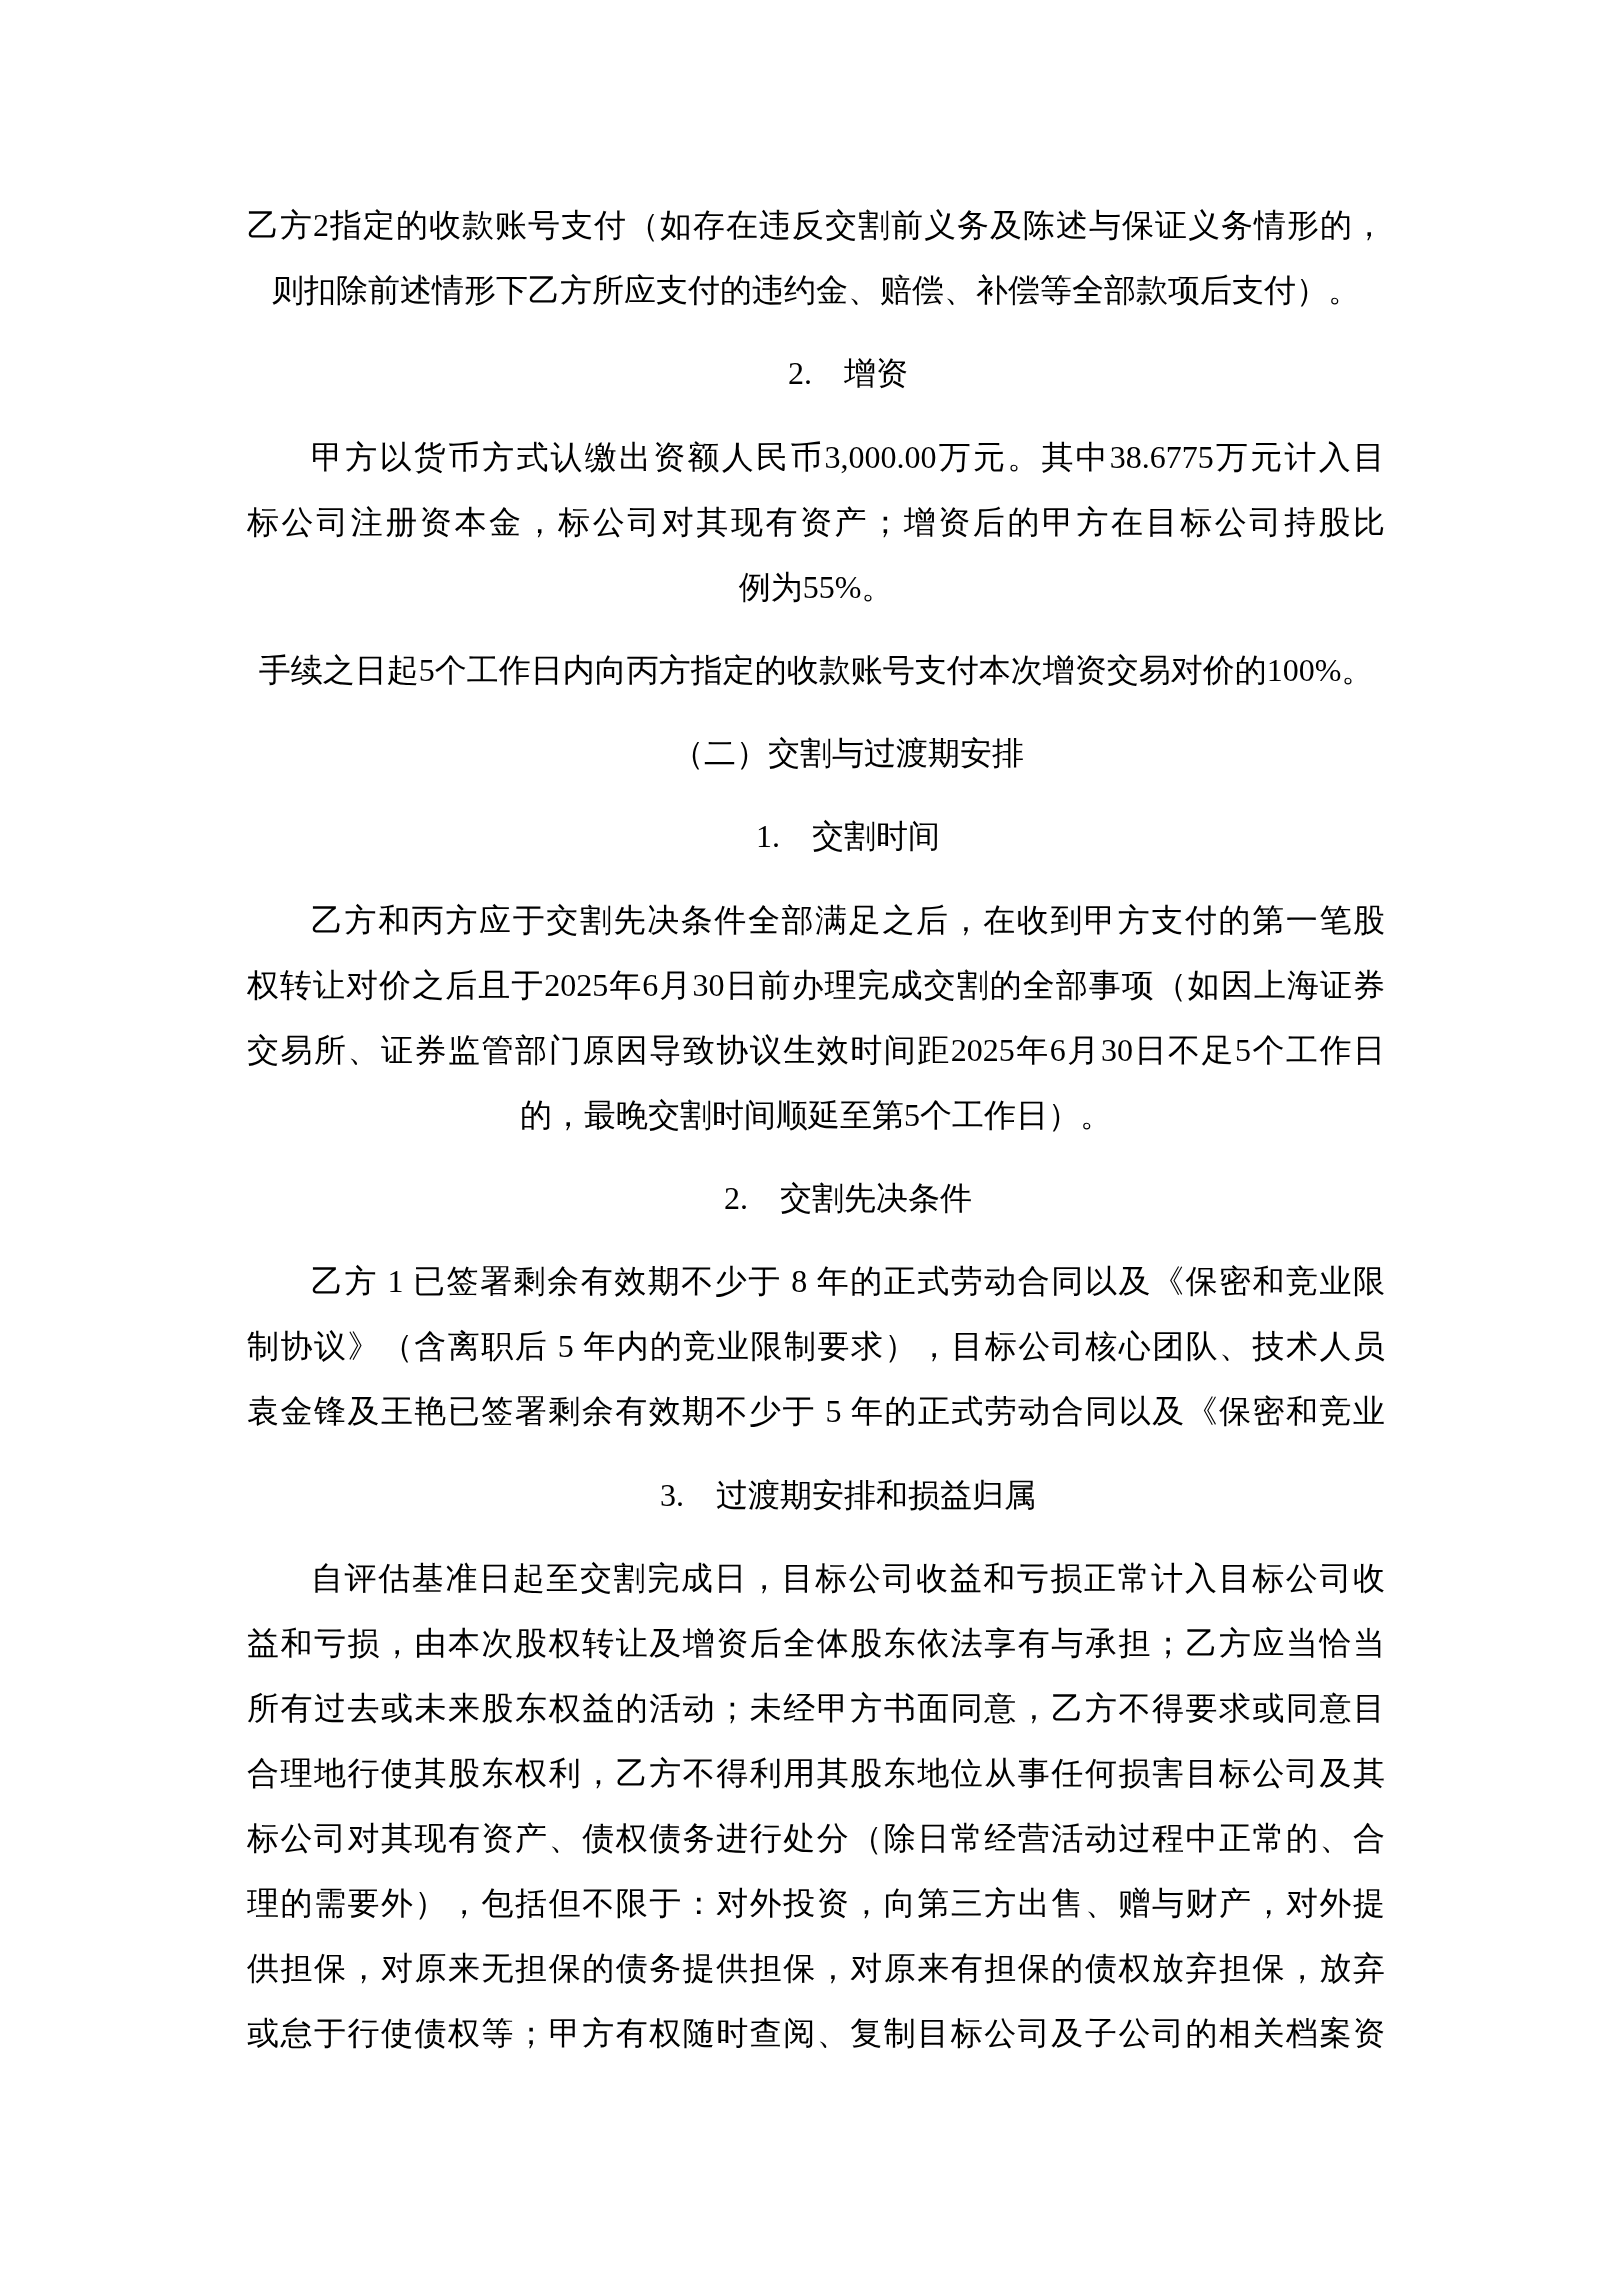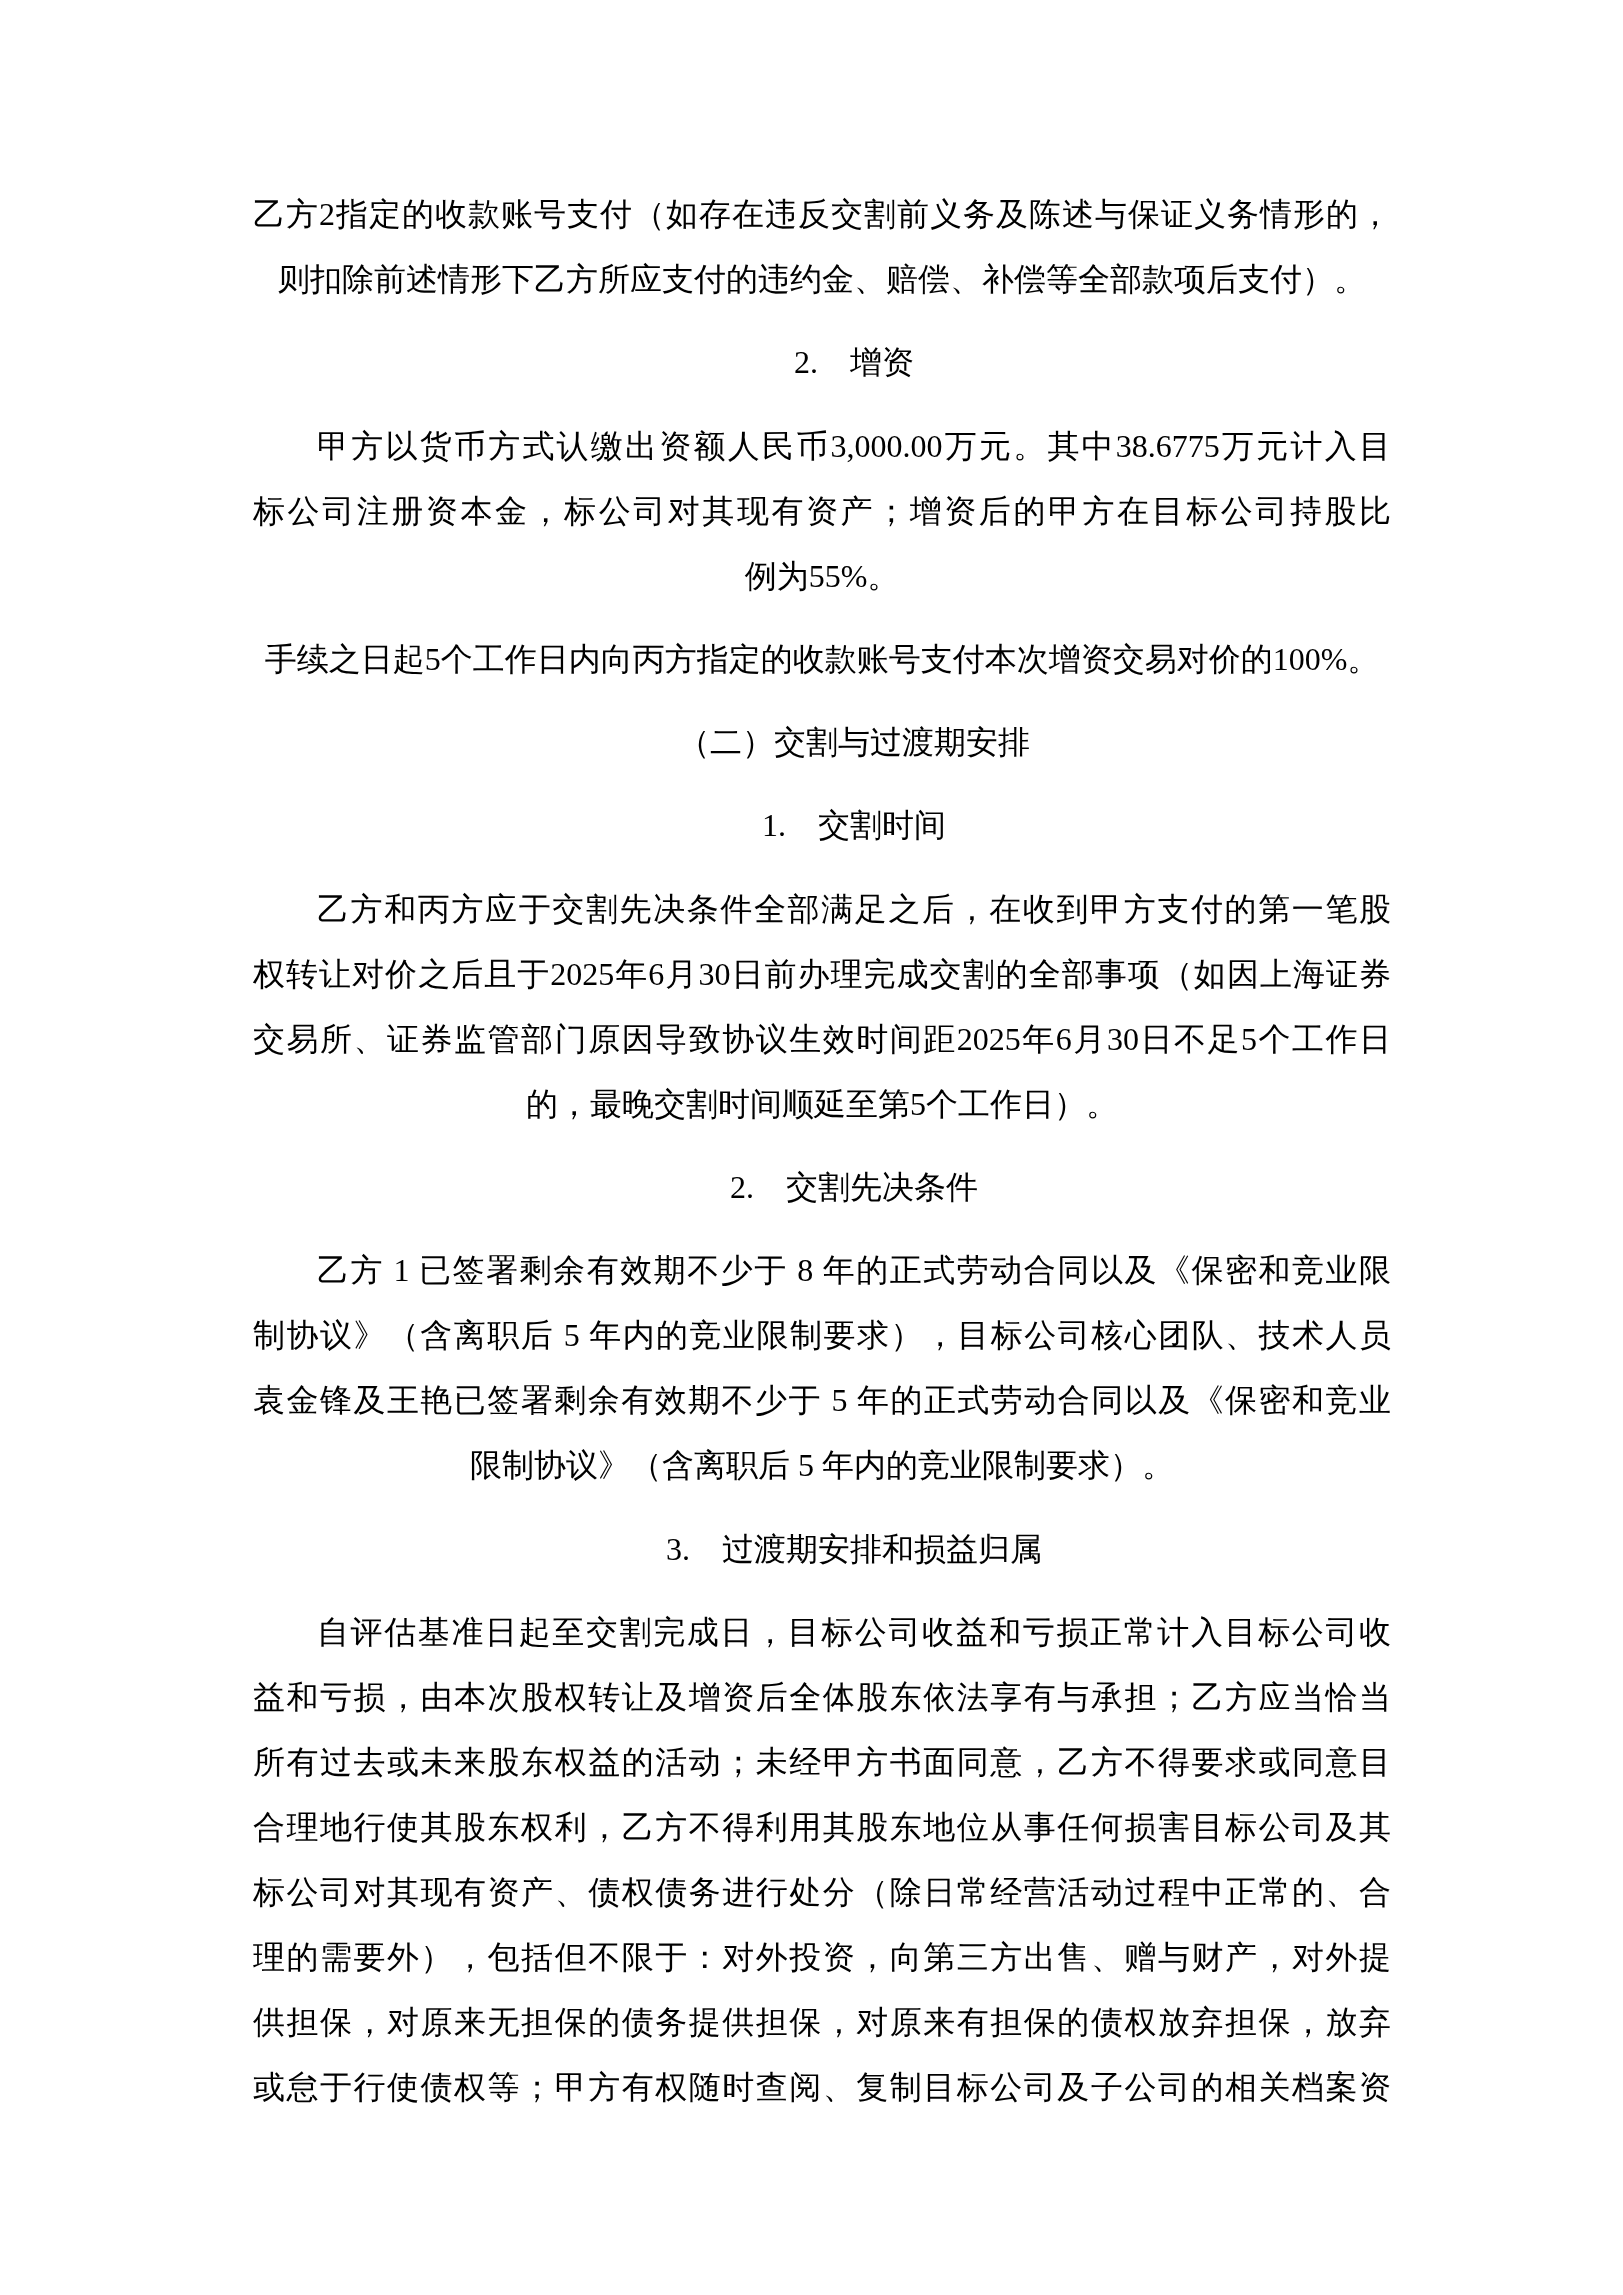--- a/index.html
+++ b/index.html
@@ -16,23 +16,22 @@
     color: #000000;
   }
   .page {
     position: absolute;
     inset: 0;
     background: #ffffff;
   }
   .content {
     position: absolute;
     left: 247px;
-    top: 182px;
+    top: 193px;
     width: 1138px;
-    margin-left: 6px;
   }
   .block {
     margin: 0 0 18.3px 0;
   }
   .line {
     font-size: 32px;
     line-height: 65px;
     width: 100%;
     box-sizing: border-box;
     text-align: center;
@@ -80,21 +79,20 @@
         <div class="line fill">交易所、证券监管部门原因导致协议生效时间距2025年6月30日不足5个工作日</div>
         <div class="line">的，最晚交割时间顺延至第5个工作日）。</div>
       </div>
       <div class="block heading">
         <div class="line indent">2.　交割先决条件</div>
       </div>
       <div class="block paragraph">
         <div class="line indent fill">乙方 1 已签署剩余有效期不少于 8 年的正式劳动合同以及《保密和竞业限</div>
         <div class="line fill">制协议》（含离职后 5 年内的竞业限制要求），目标公司核心团队、技术人员</div>
         <div class="line fill">袁金锋及王艳已签署剩余有效期不少于 5 年的正式劳动合同以及《保密和竞业</div>
-        <div class="line">限制协议》（含离职后 5 年内的竞业限制要求）。</div>
       </div>
       <div class="block heading">
         <div class="line indent">3.　过渡期安排和损益归属</div>
       </div>
       <div class="block paragraph">
         <div class="line indent fill">自评估基准日起至交割完成日，目标公司收益和亏损正常计入目标公司收</div>
         <div class="line fill">益和亏损，由本次股权转让及增资后全体股东依法享有与承担；乙方应当恰当</div>
         <div class="line fill">所有过去或未来股东权益的活动；未经甲方书面同意，乙方不得要求或同意目</div>
         <div class="line fill">合理地行使其股东权利，乙方不得利用其股东地位从事任何损害目标公司及其</div>
         <div class="line fill">标公司对其现有资产、债权债务进行处分（除日常经营活动过程中正常的、合</div>

